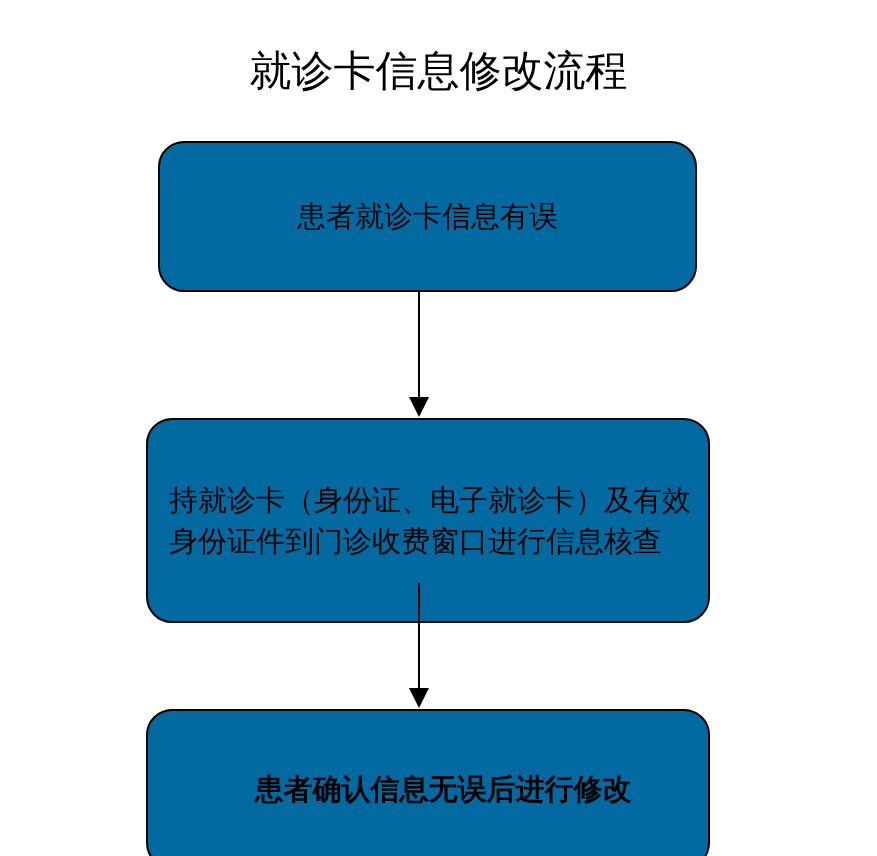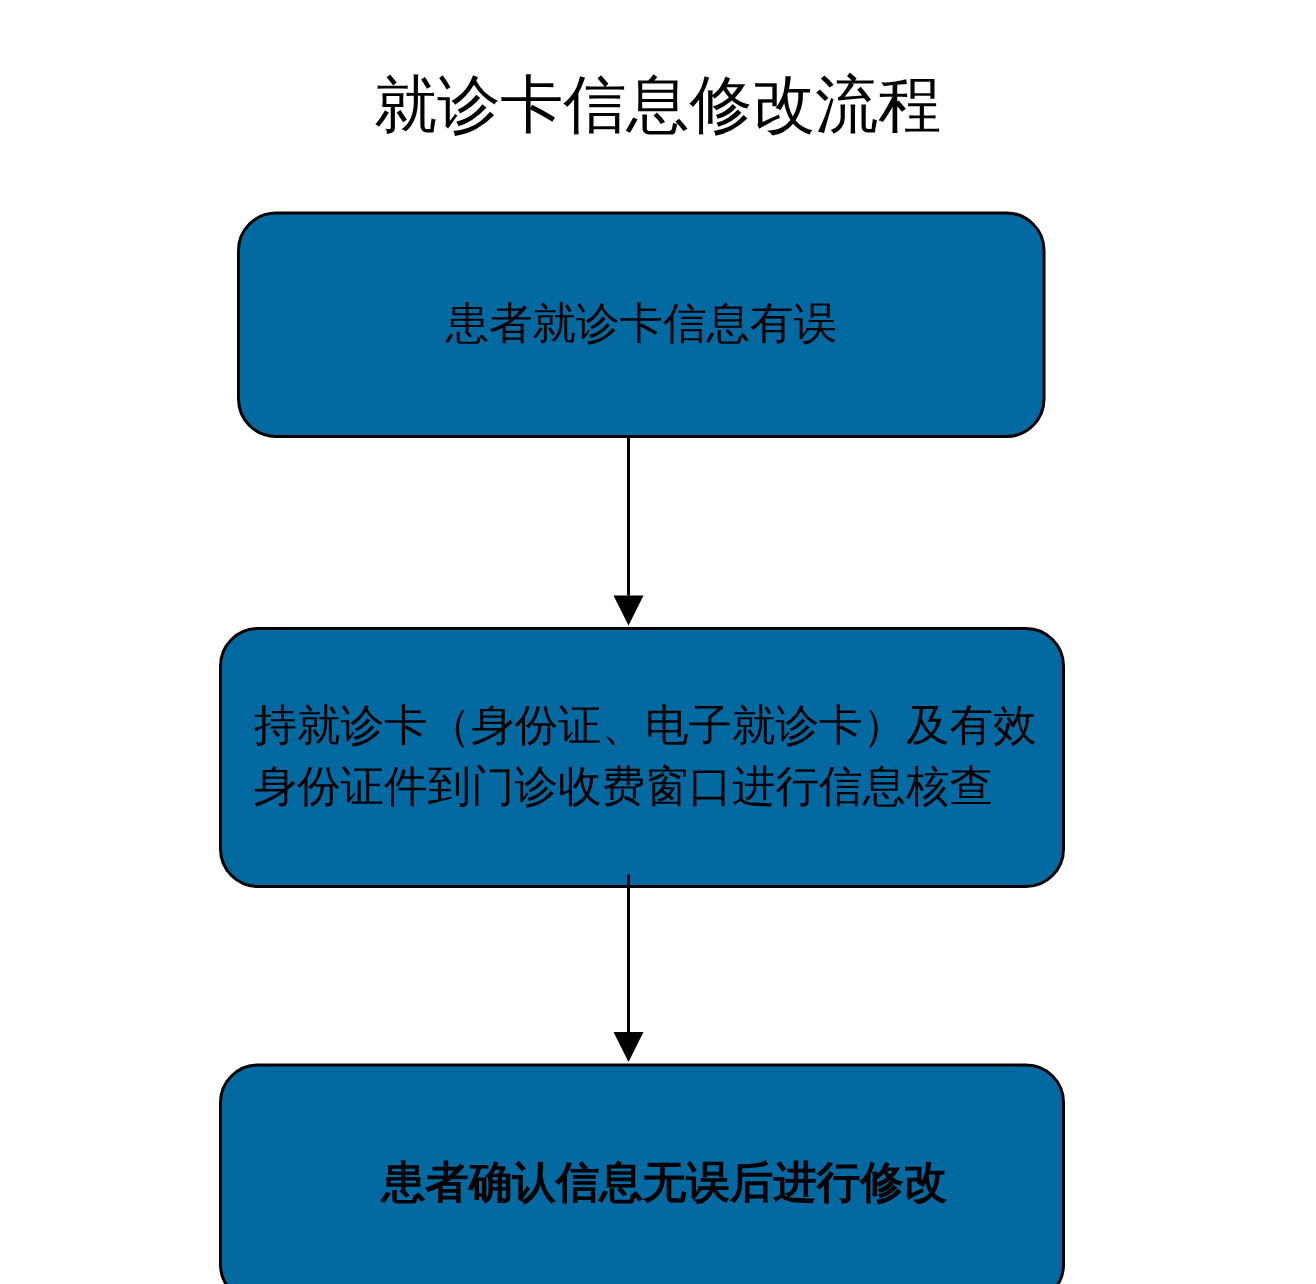--- a/index.html
+++ b/index.html
@@ -48,21 +48,21 @@
     left: 158px;
     top: 120px;
     width: 539px;
     height: 151px;
     align-items: center;
   }
   .node-2 {
     left: 146px;
     top: 397px;
     width: 564px;
-    height: 174px;
+    height: 205px;
     align-items: flex-start;
     padding: 0 10px 0 21px;
   }
   .node-3 {
     left: 146px;
     top: 688px;
     width: 564px;
     height: 160px;
     align-items: center;
     padding-left: 30px;

